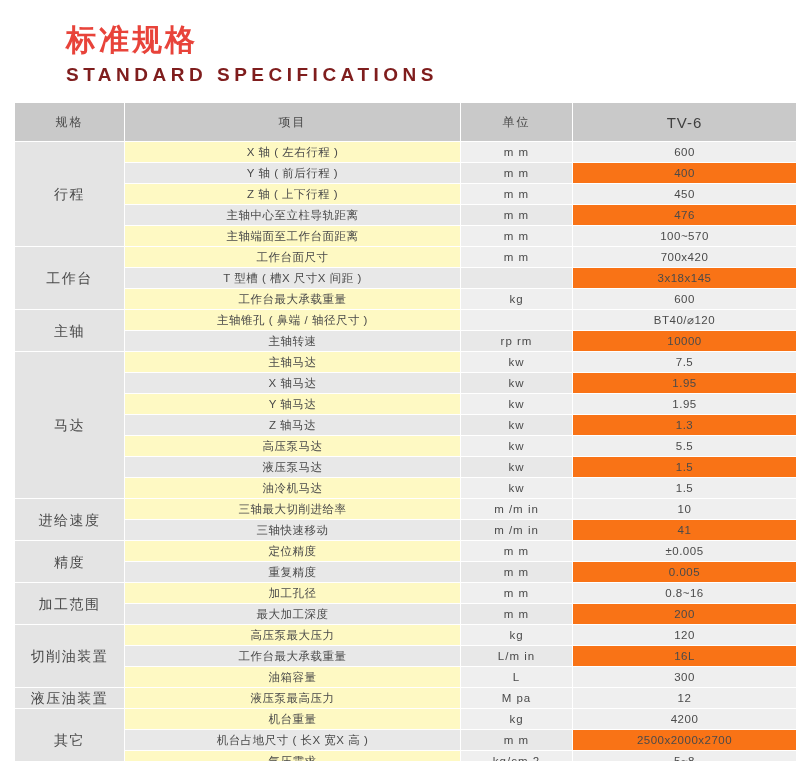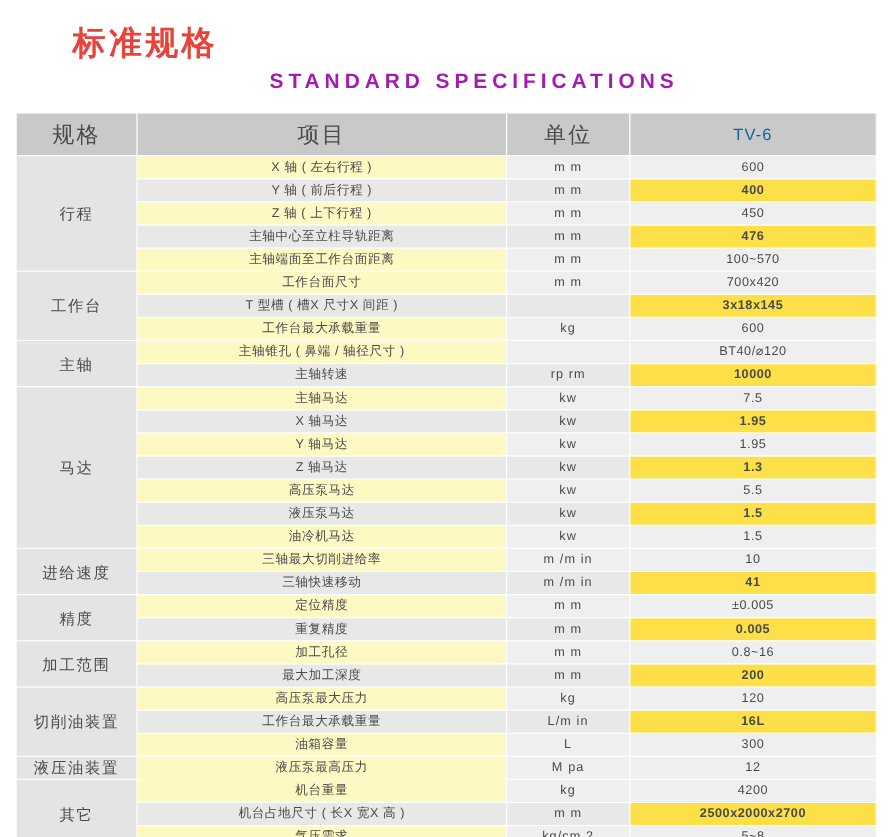--- a/index.html
+++ b/index.html
@@ -29,50 +29,49 @@
     font-size: 30px;
     font-weight: bold;
     color: #e8433a;
     letter-spacing: 3px;
     line-height: 1.2;
     margin: 0 0 6px 0;
   }
   .title-en {
     font-size: 19px;
     font-weight: bold;
-    color: #a21caf;
+    color: #7f1d1d;
     letter-spacing: 4.5px;
     margin: 0;
     white-space: nowrap;
-    text-align: center;
   }
   table.spec {
     border-collapse: collapse;
     width: 782px;
     margin: 8px 0 0 0;
     table-layout: fixed;
     font-size: 11px;
   }
   table.spec td, table.spec th {
     border: 1px solid #ffffff;
     padding: 0;
     text-align: center;
     vertical-align: middle;
     color: #4a4a4a;
   }
   thead th {
     background: #c9c9c9;
     height: 38px;
-    font-size: 20px;
+    font-size: 12px;
     font-weight: normal;
     letter-spacing: 2px;
     color: #4a4a4a;
   }
   thead th.model {
-    color: #0369a1;
+    color: #404040;
     font-size: 15px;
     letter-spacing: 1px;
   }
   tbody td {
     height: 20px;
     line-height: 20px;
     font-size: 11.5px;
   }
   td.grp {
     background: #e4e4e4;
@@ -94,22 +93,21 @@
     letter-spacing: 1px;
   }
   td.unit.alt {
     background: #e8e8e8;
   }
   td.val {
     background: #efefef;
     letter-spacing: 0.5px;
   }
   td.val.alt {
-    background: #fde047;
-    font-weight: bold;
+    background: #f97316;
   }
   col.c-grp { width: 110px; }
   col.c-item { width: 336px; }
   col.c-unit { width: 112px; }
   col.c-val { width: 224px; }
 </style>
 </head>
 <body>
 
 <div class="page">

